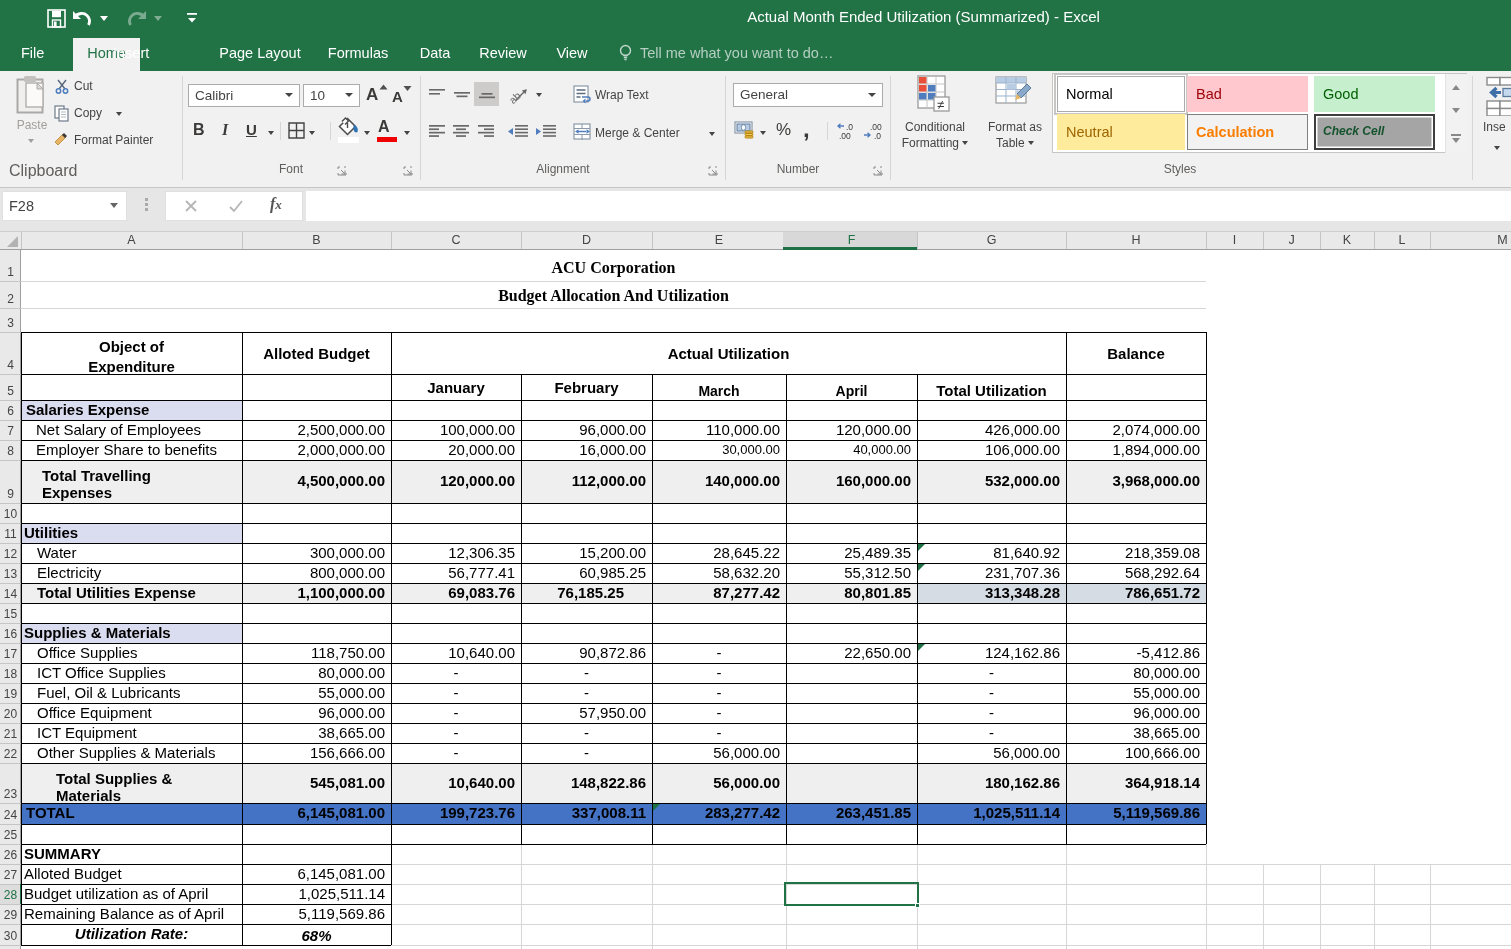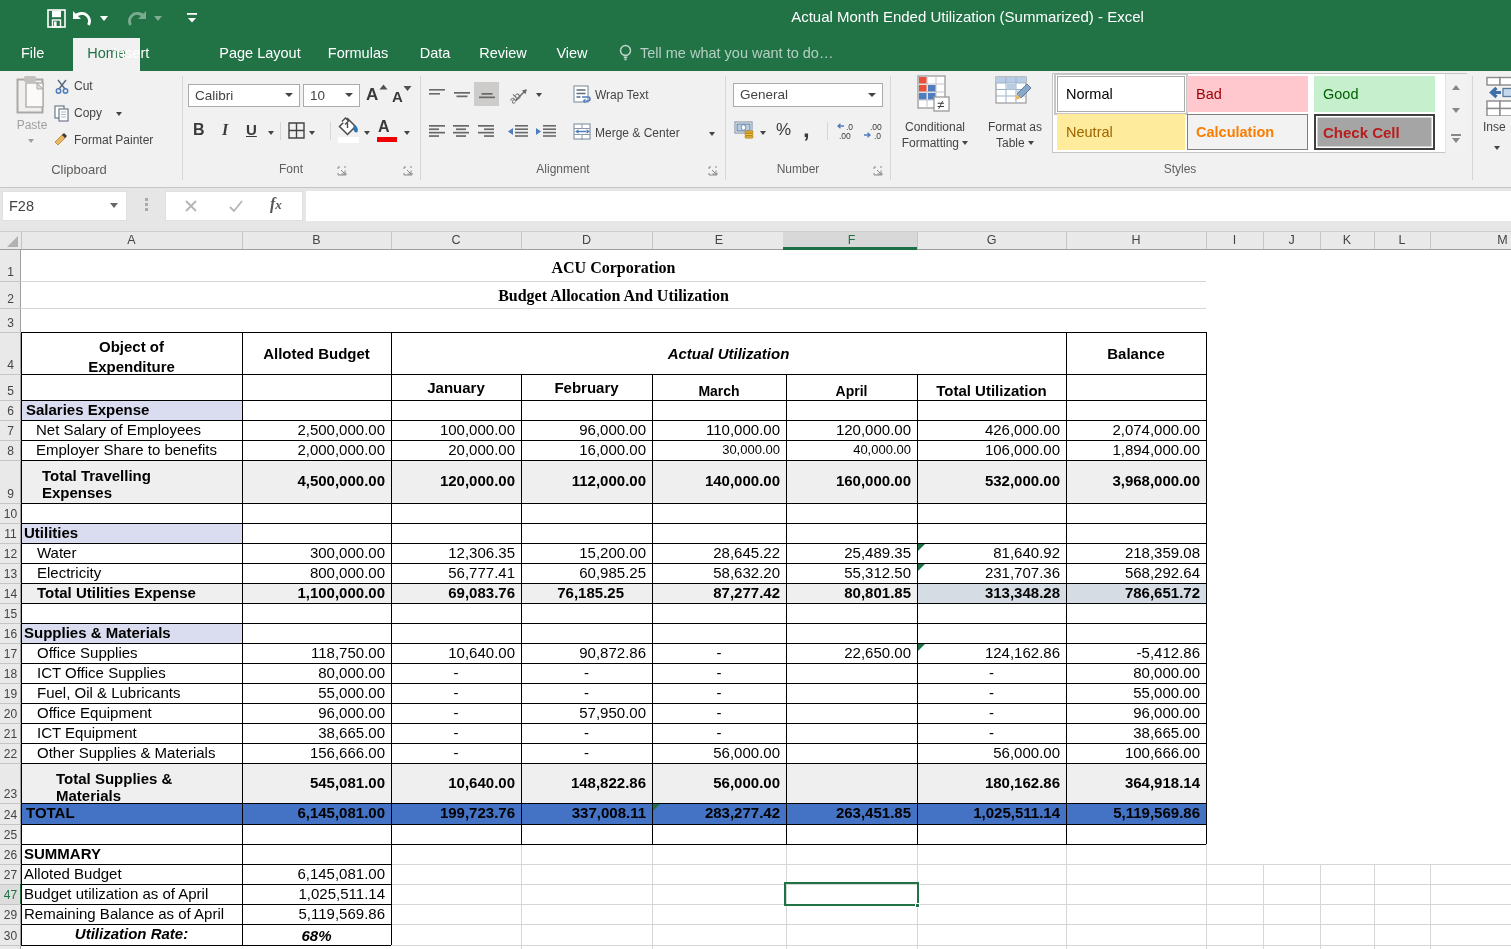--- a/index.html
+++ b/index.html
@@ -29,21 +29,21 @@
     <div class="abs" style="left:100px;top:16px;width:0;height:0;border-left:4px solid transparent;border-right:4px solid transparent;border-top:5px solid #fff;"></div>
     <svg class="abs" style="left:125px;top:10px;opacity:0.4;" width="24" height="17" viewBox="0 0 24 17">
 <path d="M21 1 L21 9 L13 9 Z" fill="#fff"></path>
 <path d="M20 7.5 C16 2.5 10 2.5 7 5.5 C4 8.5 4 12 5.5 15" fill="none" stroke="#fff" stroke-width="2.8"></path>
 </svg>
     <div class="abs" style="left:154px;top:16px;width:0;height:0;border-left:4px solid transparent;border-right:4px solid transparent;border-top:5px solid #fff;opacity:.42;"></div>
     <svg class="abs" style="left:186px;top:12px;" width="12" height="13" viewBox="0 0 12 13">
 <rect x="1" y="1" width="10" height="1.8" fill="#fff"></rect>
 <path d="M2 6 L10 6 L6 10.5 Z" fill="#fff"></path>
 </svg>
-    <div class="abs" style="left:612px;top:8px;width:711px;text-align:center;color:#fff;font-size:15px;">Actual Month Ended Utilization (Summarized) - Excel</div>
+    <div class="abs" style="left:568px;top:8px;width:711px;text-align:center;color:#fff;font-size:15px;">Actual Month Ended Utilization (Summarized) - Excel</div>
     <div class="abs" style="left:0;top:38px;width:1511px;height:33px;background:#217346;"></div>
     <div class="abs tabtxt" style="left:21px;top:45px;">File</div>
     <div class="abs" style="left:73px;top:38px;width:67px;height:33px;background:#f1f1f1;"></div>
     <div class="abs" style="left:73px;top:45px;width:67px;text-align:center;color:#217346;font-size:14.5px;">Home</div>
     <div class="abs tabtxt" style="left:113px;top:45px;width:120px;text-align:left;">Insert</div>
     <div class="abs tabtxt" style="left:200px;top:45px;width:120px;text-align:center;">Page Layout</div>
     <div class="abs tabtxt" style="left:298px;top:45px;width:120px;text-align:center;">Formulas</div>
     <div class="abs tabtxt" style="left:375px;top:45px;width:120px;text-align:center;">Data</div>
     <div class="abs tabtxt" style="left:443px;top:45px;width:120px;text-align:center;">Review</div>
     <div class="abs tabtxt" style="left:512px;top:45px;width:120px;text-align:center;">View</div>
@@ -51,21 +51,21 @@
 <circle cx="7.5" cy="7.5" r="5" fill="none" stroke="#bfd8cb" stroke-width="1.4"></circle>
 <path d="M5.5 12.5 h4 M5.8 14.5 h3.4 M6.4 16.5 h2.2" stroke="#bfd8cb" stroke-width="1.3" fill="none"></path>
 </svg>
     <div class="abs" style="left:640px;top:45px;color:#b5cfc2;font-size:14.5px;">Tell me what you want to do…</div>
     <div class="abs" style="left:0;top:71px;width:1511px;height:117px;background:#f1f1f1;border-bottom:1px solid #c8c6c4;"></div>
     <div class="abs" style="left:182px;top:76px;width:1px;height:104px;background:#d8d6d4;"></div>
     <div class="abs" style="left:420px;top:76px;width:1px;height:104px;background:#d8d6d4;"></div>
     <div class="abs" style="left:725px;top:76px;width:1px;height:104px;background:#d8d6d4;"></div>
     <div class="abs" style="left:890px;top:76px;width:1px;height:104px;background:#d8d6d4;"></div>
     <div class="abs" style="left:1472px;top:76px;width:1px;height:104px;background:#d8d6d4;"></div>
-    <div class="abs" style="left:9px;top:162px;width:140px;text-align:center;font-size:13px;color:#605e5c;">Clipboard</div>
+    <div class="abs" style="left:9px;top:162px;width:140px;font-size:16px;color:#605e5c;">Clipboard</div>
     <div class="abs" style="left:221px;top:162px;width:140px;text-align:center;font-size:12px;color:#605e5c;">Font</div>
     <div class="abs" style="left:493px;top:162px;width:140px;text-align:center;font-size:12px;color:#605e5c;">Alignment</div>
     <div class="abs" style="left:728px;top:162px;width:140px;text-align:center;font-size:12px;color:#605e5c;">Number</div>
     <div class="abs" style="left:1110px;top:162px;width:140px;text-align:center;font-size:12px;color:#605e5c;">Styles</div>
     <svg class="abs" style="left:337px;top:166px;" width="10" height="10" viewBox="0 0 10 10">
 <path d="M1 3 V1 H3 M7 1 H9 M1 7 V9 H9 V7" fill="none" stroke="#888" stroke-width="1"></path>
 <path d="M4 4 L8 8 M8 4.5 V8 H4.5" fill="none" stroke="#888" stroke-width="1"></path>
 </svg>
     <svg class="abs" style="left:403px;top:166px;" width="10" height="10" viewBox="0 0 10 10">
 <path d="M1 3 V1 H3 M7 1 H9 M1 7 V9 H9 V7" fill="none" stroke="#888" stroke-width="1"></path>
@@ -273,21 +273,21 @@
     <div class="abs" style="left:1066px;top:86px;font-size:14.5px;color:#000;">Normal</div>
     <div class="abs" style="left:1187px;top:76px;width:121px;height:36px;background:#ffc7ce;"></div>
     <div class="abs" style="left:1196px;top:86px;font-size:14.5px;color:#9c0006;">Bad</div>
     <div class="abs" style="left:1314px;top:76px;width:121px;height:36px;background:#c6efce;"></div>
     <div class="abs" style="left:1323px;top:86px;font-size:14.5px;color:#006100;">Good</div>
     <div class="abs" style="left:1057px;top:114px;width:128px;height:36px;background:#ffeb9c;"></div>
     <div class="abs" style="left:1066px;top:124px;font-size:14.5px;color:#9c6500;">Neutral</div>
     <div class="abs" style="left:1187px;top:114px;width:121px;height:36px;background:#f2f2f2;border:1px solid #7f7f7f;"></div>
     <div class="abs" style="left:1196px;top:124px;font-size:14.5px;color:#fa7d00;font-weight:bold;">Calculation</div>
     <div class="abs" style="left:1314px;top:114px;width:121px;height:36px;background:#a5a5a5;border:2px solid #3f3f3f;box-shadow:inset 0 0 0 1.5px #fff;"></div>
-    <div class="abs" style="left:1323px;top:124px;font-size:15px;color:#b91c1c;font-weight:bold;">Check Cell</div>
+    <div class="abs" style="left:1323px;top:124px;font-size:12px;color:#14532d;font-weight:bold;font-style:italic;">Check Cell</div>
     <div class="abs" style="left:1445px;top:74px;width:22px;height:79px;background:#f2f2f2;border-left:1px solid #e3e3e3;"></div>
     <div class="abs" style="left:1452px;top:85px;width:0;height:0;border-left:4px solid transparent;border-right:4px solid transparent;border-bottom:5px solid #888;"></div>
     <div class="abs" style="left:1452px;top:108px;width:0;height:0;border-left:4px solid transparent;border-right:4px solid transparent;border-top:5px solid #888;"></div>
     <div class="abs" style="left:1451px;top:134px;width:10px;height:1.5px;background:#888;"></div>
     <div class="abs" style="left:1452px;top:138px;width:0;height:0;border-left:4px solid transparent;border-right:4px solid transparent;border-top:5px solid #888;"></div>
     <svg class="abs" style="left:1482px;top:76px;" width="29" height="40" viewBox="0 0 29 40">
 <g fill="#fff" stroke="#8a8a8a" stroke-width="1.4">
 <rect x="5" y="1.5" width="13" height="7.5"></rect>
         <rect x="18" y="1.5" width="13" height="7.5"></rect>
 </g>
@@ -400,21 +400,21 @@
     <div class="rlbl" style="left:0;top:787px;color:#444;">23</div>
     <div class="abs" style="left:0;top:824px;width:21px;height:1px;background:#c5c5c5;"></div>
     <div class="rlbl" style="left:0;top:808px;color:#444;">24</div>
     <div class="abs" style="left:0;top:844px;width:21px;height:1px;background:#c5c5c5;"></div>
     <div class="rlbl" style="left:0;top:828px;color:#444;">25</div>
     <div class="abs" style="left:0;top:864px;width:21px;height:1px;background:#c5c5c5;"></div>
     <div class="rlbl" style="left:0;top:848px;color:#444;">26</div>
     <div class="abs" style="left:0;top:884px;width:21px;height:1px;background:#c5c5c5;"></div>
     <div class="rlbl" style="left:0;top:868px;color:#444;">27</div>
     <div class="abs" style="left:0;top:904px;width:21px;height:1px;background:#c5c5c5;"></div>
-    <div class="rlbl" style="left:0;top:888px;color:#1e7145;">47</div>
+    <div class="rlbl" style="left:0;top:888px;color:#1e7145;">28</div>
     <div class="abs" style="left:0;top:924px;width:21px;height:1px;background:#c5c5c5;"></div>
     <div class="rlbl" style="left:0;top:908px;color:#444;">29</div>
     <div class="abs" style="left:0;top:945px;width:21px;height:1px;background:#c5c5c5;"></div>
     <div class="rlbl" style="left:0;top:929px;color:#444;">30</div>
     <div class="abs" style="left:20px;top:884px;width:2px;height:20px;background:#217346;"></div>
     <div class="abs" style="left:21px;top:281px;width:1185px;height:1px;background:#d6d6d6;"></div>
     <div class="abs" style="left:21px;top:308px;width:1185px;height:1px;background:#d6d6d6;"></div>
     <div class="abs" style="left:1263px;top:864px;width:1px;height:85px;background:#d6d6d6;"></div>
     <div class="abs" style="left:1320px;top:864px;width:1px;height:85px;background:#d6d6d6;"></div>
     <div class="abs" style="left:1374px;top:864px;width:1px;height:85px;background:#d6d6d6;"></div>
@@ -527,21 +527,21 @@
     <div class="cell" style="left:56px;top:787px;font-weight:bold;">Materials</div>
     <div class="cell" style="left:26px;top:804px;font-weight:bold;">TOTAL</div>
     <div class="cell" style="left:24px;top:845px;font-weight:bold;">SUMMARY</div>
     <div class="cell" style="left:24px;top:865px;">Alloted Budget</div>
     <div class="cell" style="left:24px;top:885px;">Budget utilization as of April</div>
     <div class="cell" style="left:24px;top:905px;">Remaining Balance as of April</div>
     <div class="cell" style="left:21px;top:925px;width:221px;text-align:center;"><b><i>Utilization Rate:</i></b></div>
     <div class="cell bold" style="left:21px;top:338px;width:221px;text-align:center;">Object of</div>
     <div class="cell bold" style="left:21px;top:358px;width:221px;text-align:center;">Expenditure</div>
     <div class="cell bold" style="left:242px;top:345px;width:149px;text-align:center;">Alloted Budget</div>
-    <div class="cell bold" style="left:391px;top:345px;width:675px;text-align:center;font-style:italic;">Actual Utilization</div>
+    <div class="cell bold" style="left:391px;top:345px;width:675px;text-align:center;">Actual Utilization</div>
     <div class="cell bold" style="left:1066px;top:345px;width:140px;text-align:center;">Balance</div>
     <div class="cell bold" style="left:391px;top:379px;width:130px;text-align:center;">January</div>
     <div class="cell bold" style="left:521px;top:379px;width:131px;text-align:center;">February</div>
     <div class="cell bold" style="left:652px;top:383px;width:134px;text-align:center;font-size:14px;">March</div>
     <div class="cell bold" style="left:786px;top:383px;width:131px;text-align:center;font-size:14px;">April</div>
     <div class="cell bold" style="left:917px;top:382px;width:149px;text-align:center;">Total Utilization</div>
     <div class="cell num" style="left:242px;top:421px;width:143px;font-size:15px;">2,500,000.00</div>
     <div class="cell num" style="left:242px;top:441px;width:143px;font-size:15px;">2,000,000.00</div>
     <div class="cell num" style="left:242px;top:472px;width:143px;font-weight:bold;font-size:15px;">4,500,000.00</div>
     <div class="cell num" style="left:242px;top:544px;width:143px;font-size:15px;">300,000.00</div>

